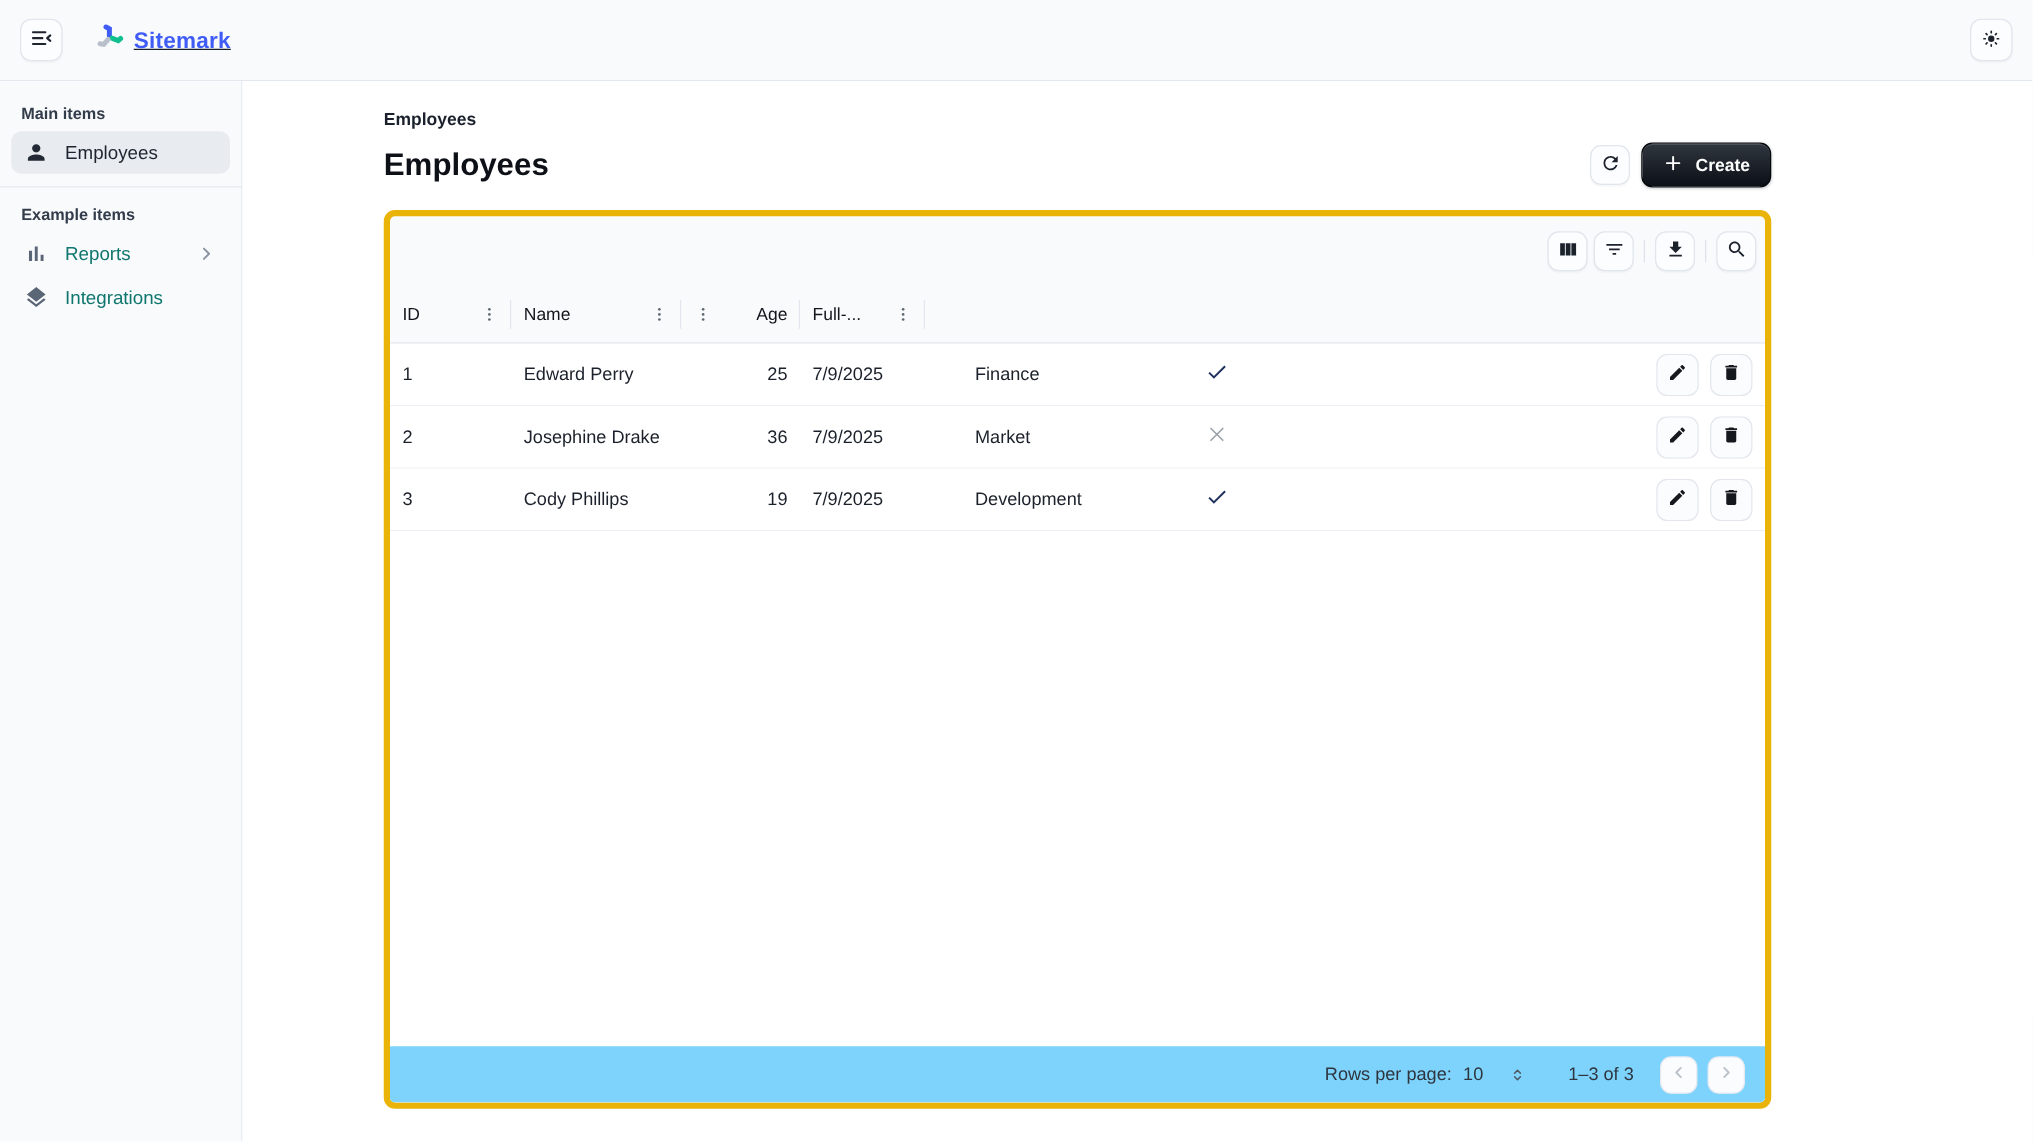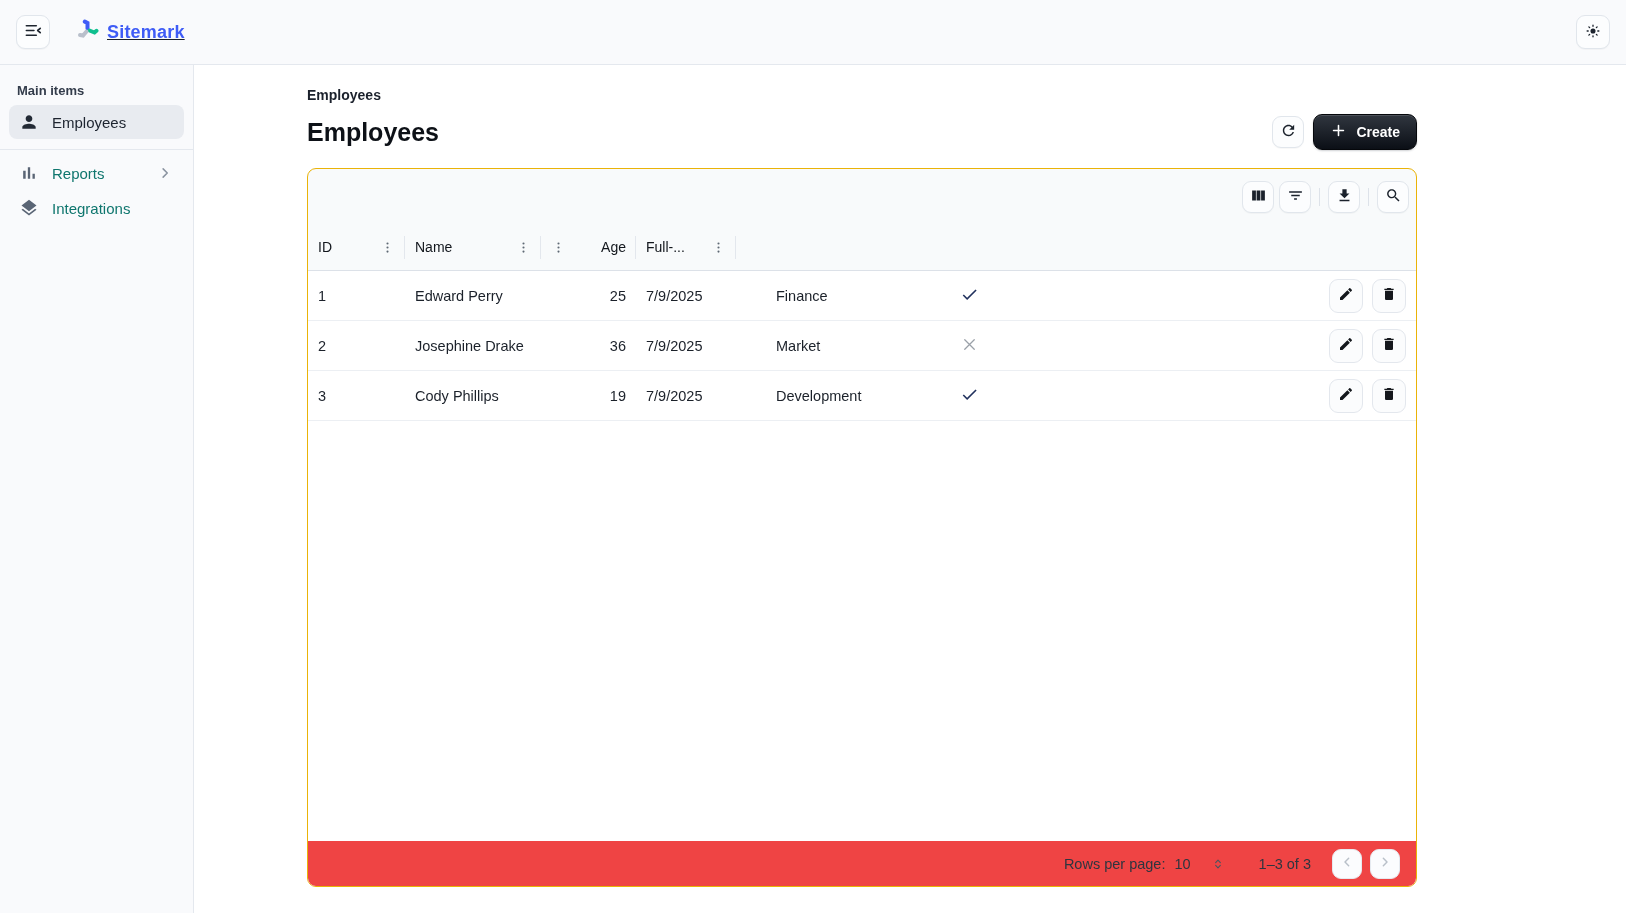--- a/index.html
+++ b/index.html
@@ -58,21 +58,21 @@
   .create-btn {
     height:36px; padding:0 16px; border-radius:9px;
     background:linear-gradient(#30363f,#0b0f16); border:1px solid #05070b;
     color:#fff; font-size:14px; font-weight:600; display:flex; align-items:center;
     gap:9px; cursor:pointer; box-shadow:inset 0 1px 0 rgba(255,255,255,.14), 0 1px 2px rgba(16,24,40,.2);
     font-family:"Liberation Sans", sans-serif;
   }
 
   
   .card {
-    margin-top:18px; height:719px; border:1px solid #eab308; border-radius:9px;
+    margin-top:18px; height:719px; border:5px solid #eab308; border-radius:9px;
     background:#f8fafb; display:flex; flex-direction:column; overflow:hidden;
   }
   .grid-toolbar {
     height:55px; display:flex; align-items:center; justify-content:flex-end;
     padding:0 7px; gap:5px; flex-shrink:0;
   }
   .tb-sep { width:1px; height:18px; background:#dde2e9; margin:0 3px; }
 
   .grid-header {
     height:47px; border-bottom:1px solid #dce1e8; display:flex;
@@ -108,21 +108,21 @@
   .cell.c-actions { justify-content:flex-end; gap:9px; padding-right:10px; }
   .action-btn {
     width:34px; height:34px; border-radius:9px; border:1px solid #e3e7ed;
     background:#fbfcfd; display:grid; place-items:center; color:#15181d; cursor:pointer;
   }
   .check-icon { color:#22325e; }
   .cross-icon { color:#9aa0a8; }
   .grid-filler { flex:1; background:#fff; }
 
   .grid-footer {
-    height:45px; background:#ef4444; display:flex; align-items:center;
+    height:45px; background:#7dd3fc; display:flex; align-items:center;
     justify-content:flex-end; font-size:14.5px; color:#2e353f; padding-right:16px;
     flex-shrink:0;
   }
   .rpp-label { margin-right:9px; }
   .rpp-select { display:flex; align-items:center; gap:20px; cursor:pointer; color:#2e353f; }
   .unfold { color:#4c545f; display:grid; place-items:center; }
   .range-label { margin:0 21px 0 34px; }
   .page-btn {
     width:30px; height:30px; border-radius:9px; border:1px solid #e6eaf0;
     background:#fbfcfe; display:grid; place-items:center; color:#b9c0c9; cursor:pointer;
@@ -174,20 +174,21 @@
       <span class="nav-icon">
         <svg width="20" height="20" viewBox="0 0 24 24" fill="currentColor">
           <path d="M12 12c2.21 0 4-1.79 4-4s-1.79-4-4-4-4 1.79-4 4 1.79 4 4 4zm0 2c-2.67 0-8 1.34-8 4v2h16v-2c0-2.66-5.33-4-8-4z"></path>
         </svg>
       </span>
       <span>Employees</span>
     </div>
 
     <div class="sidebar-divider"></div>
 
+    <div class="section-header">Example items</div>
 
     <div class="nav-item">
       <span class="nav-icon">
         <svg width="20" height="20" viewBox="0 0 24 24" fill="currentColor">
           <path d="M5 9.2h3V19H5V9.2zM10.6 5h2.8v14h-2.8V5zm5.6 8H19v6h-2.8v-6z"></path>
         </svg>
       </span>
       <span>Reports</span>
       <span class="nav-chevron">
         <svg width="18" height="18" viewBox="0 0 24 24" fill="none" stroke="currentColor" stroke-width="2" stroke-linecap="round" stroke-linejoin="round">

